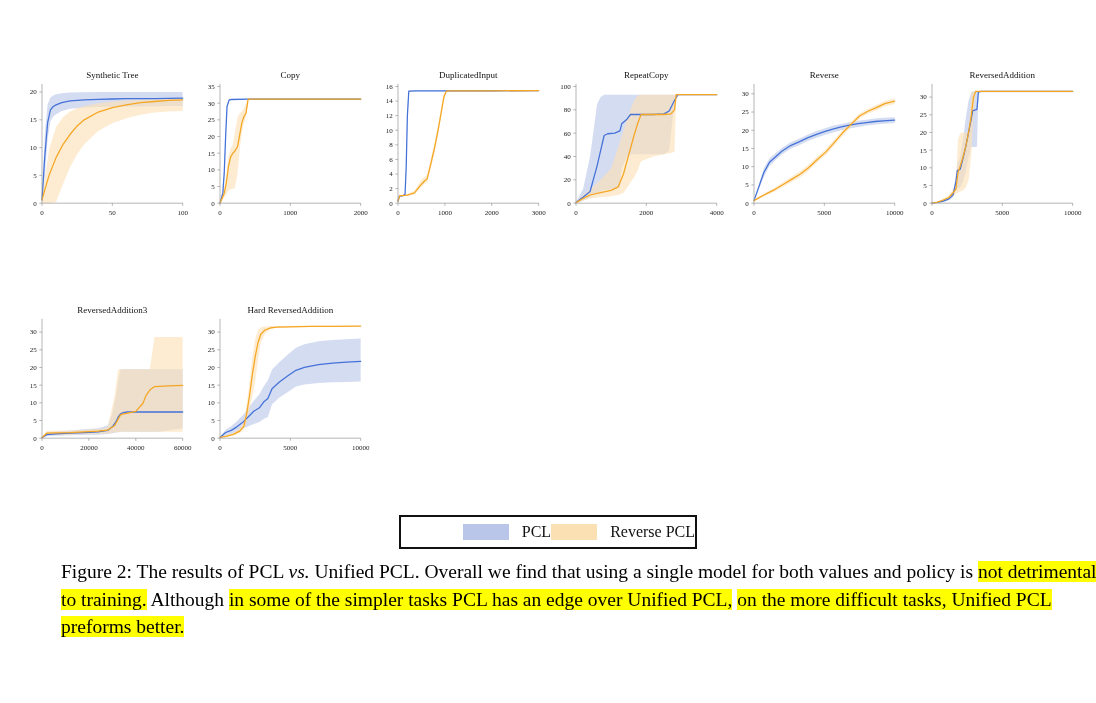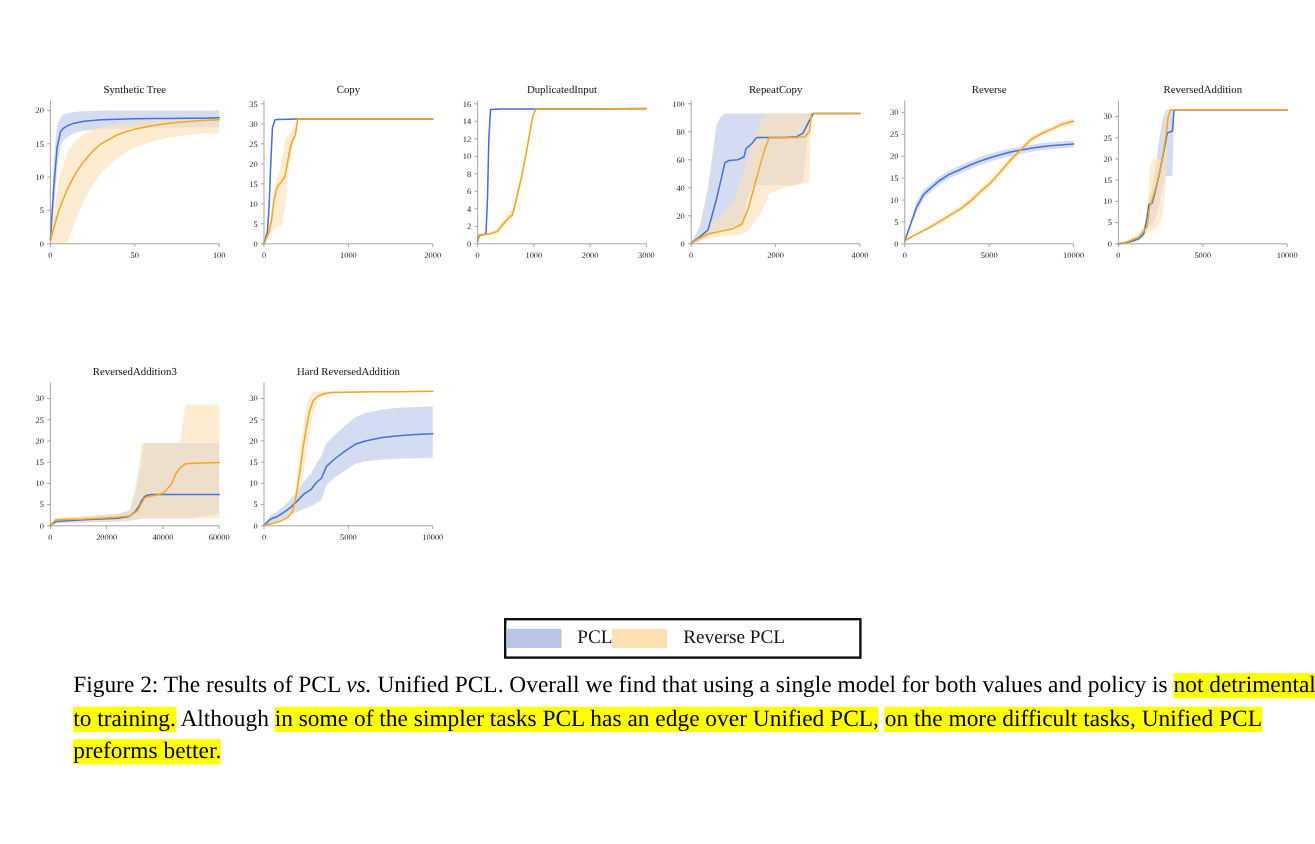--- a/index.html
+++ b/index.html
@@ -24,23 +24,22 @@
   }
   .tick-y{text-anchor:end;}
   .tick-x{text-anchor:middle;}
   .spine{stroke:#9a9a9a;stroke-width:1.1;fill:none;}
   .tickmark{stroke:#9a9a9a;stroke-width:1.1;}
   .series-line{fill:none;stroke-width:1.9;stroke-linejoin:round;stroke-linecap:round;}
   .series-band{stroke:none;}
   #legend-box{
     position:absolute;left:399px;top:515px;width:298px;height:34px;
     border:2.2px solid #111;background:#fff;
-    display:flex;align-items:center;justify-content:flex-start;
+    display:flex;align-items:center;justify-content:flex-end;
     box-sizing:border-box;
-    margin-left:21px;
   }
   .legend-entry{display:flex;align-items:center;gap:13px;}
   .legend-swatch{width:46px;height:16px;display:inline-block;}
   .legend-label{font-family:"Liberation Serif",serif;font-size:16px;color:#111;}
   #caption{
     position:absolute;left:28px;top:558px;width:1040px;
     font-family:"Liberation Serif",serif;font-size:19.5px;line-height:1.42;
     color:#000;text-align:left;margin-left:33px;
   }
   #caption .fignum{}

